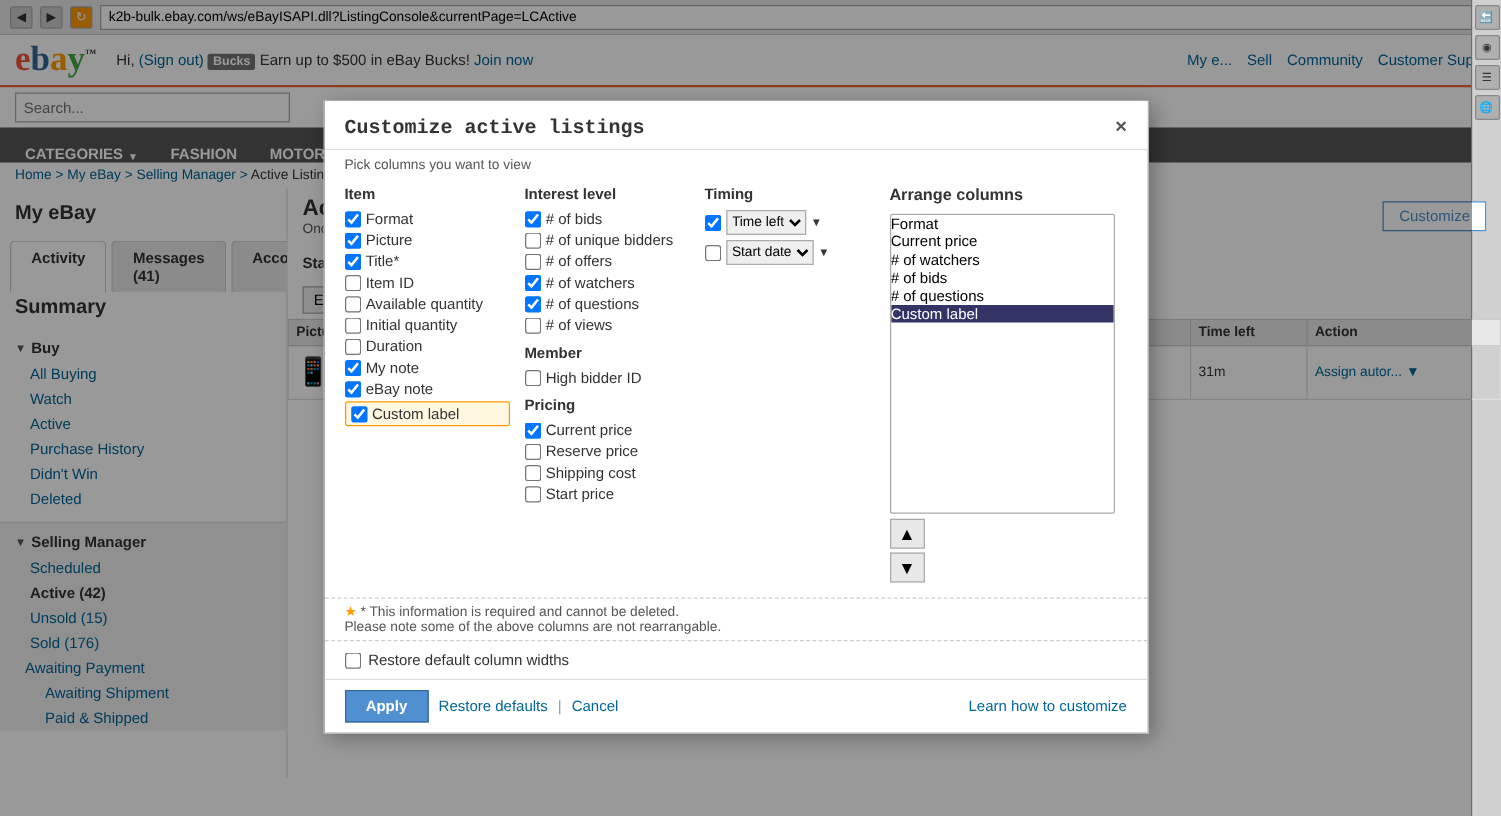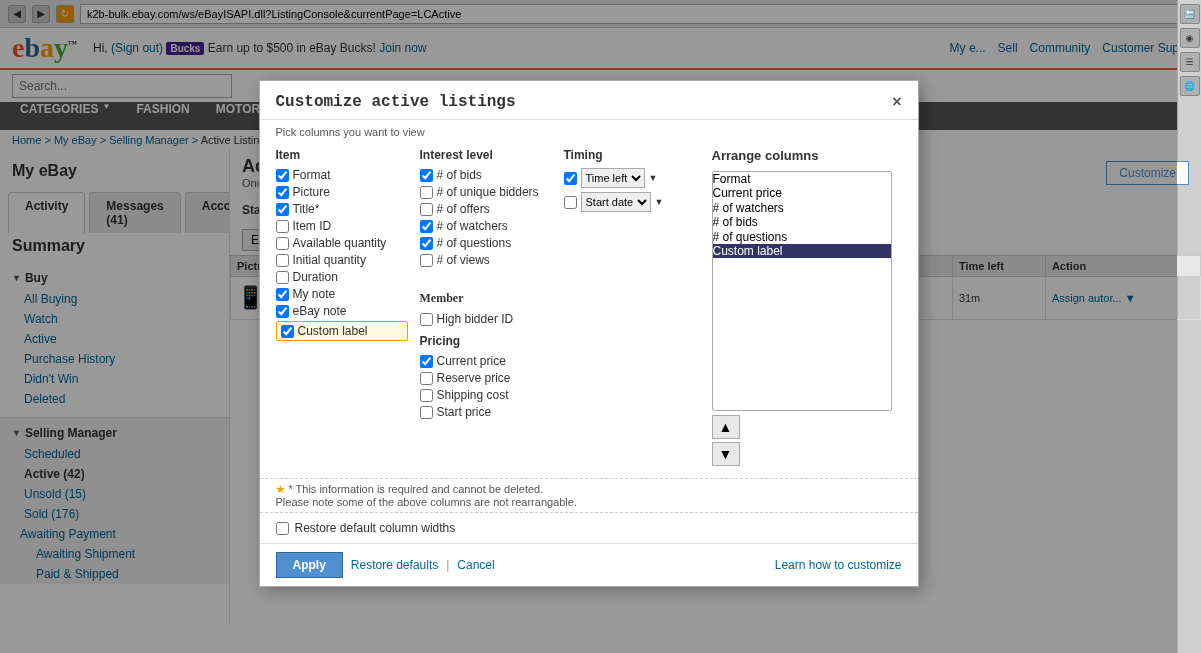--- a/index.html
+++ b/index.html
@@ -73,21 +73,21 @@
       font-family: Georgia, serif;
       line-height: 1;
     }
     .ebay-logo .e { color: #e53; }
     .ebay-logo .b { color: #369; }
     .ebay-logo .a { color: #f90; }
     .ebay-logo .y { color: #4a4; }
     .ebay-logo-tm { font-size: 9px; color: #333; vertical-align: super; }
     .header-right { margin-left: auto; display: flex; align-items: center; gap: 12px; font-size: 12px; color: #555; }
     .header-link { color: #069; text-decoration: none; cursor: pointer; }
-    .bucks-badge { background: #4c1d95; color: #fff; padding: 1px 4px; border-radius: 2px; font-size: 10px; font-weight: bold; }
+    .bucks-badge { background: #737373; color: #fff; padding: 1px 4px; border-radius: 2px; font-size: 10px; font-weight: bold; }
 
     
     .hi-bar {
       background: #fff;
       padding: 3px 12px;
       font-size: 12px;
       border-bottom: 1px solid #ddd;
     }
 
     
@@ -113,21 +113,21 @@
       height: 28px;
       padding: 0 8px;
       gap: 2px;
     }
     .nav-item {
       color: #fff;
       font-size: 12px;
       font-weight: bold;
       padding: 0 12px;
       height: 28px;
-      display: flex; align-items: flex-start;
+      display: flex; align-items: flex-end;
       cursor: pointer;
       gap: 4px;
     }
     .nav-chevron { font-size: 8px; }
 
     
     .breadcrumb {
       padding: 4px 12px;
       font-size: 11px;
       color: #069;
@@ -724,21 +724,21 @@
           </div>
           <div class="checkbox-row">
             <input type="checkbox" checked="" style="">
             <label># of questions</label>
           </div>
           <div class="checkbox-row">
             <input type="checkbox" style="">
             <label># of views</label>
           </div>
 
-          <div class="column-section-title" style="margin-top:24px;font-family:Liberation Serif, serif;">Member</div>
+          <div class="column-section-title" style="margin-top:8px;">Member</div>
           <div class="checkbox-row">
             <input type="checkbox" style="">
             <label>High bidder ID</label>
           </div>
 
           <div class="column-section-title" style="margin-top:8px;">Pricing</div>
           <div class="checkbox-row">
             <input type="checkbox" checked="" style="">
             <label>Current price</label>
           </div>

